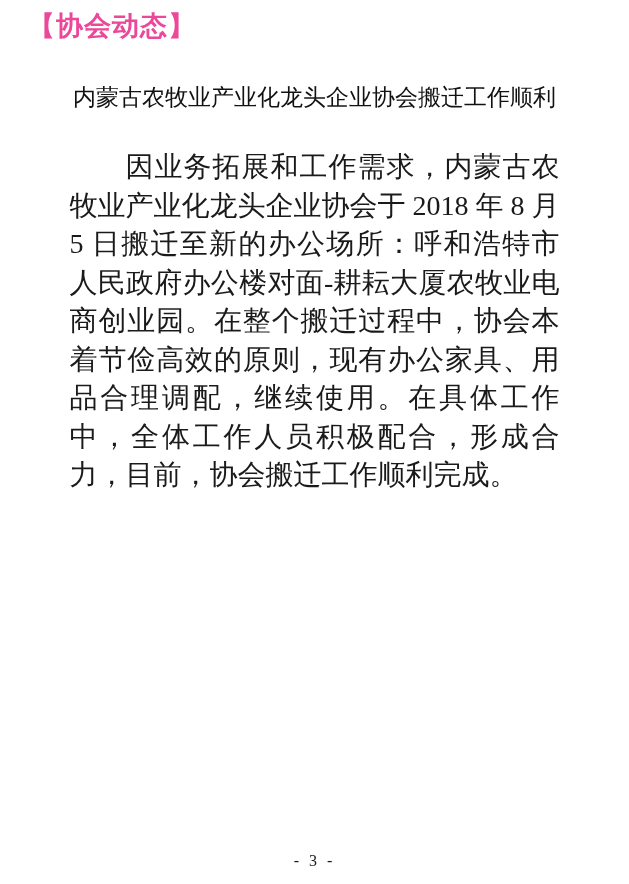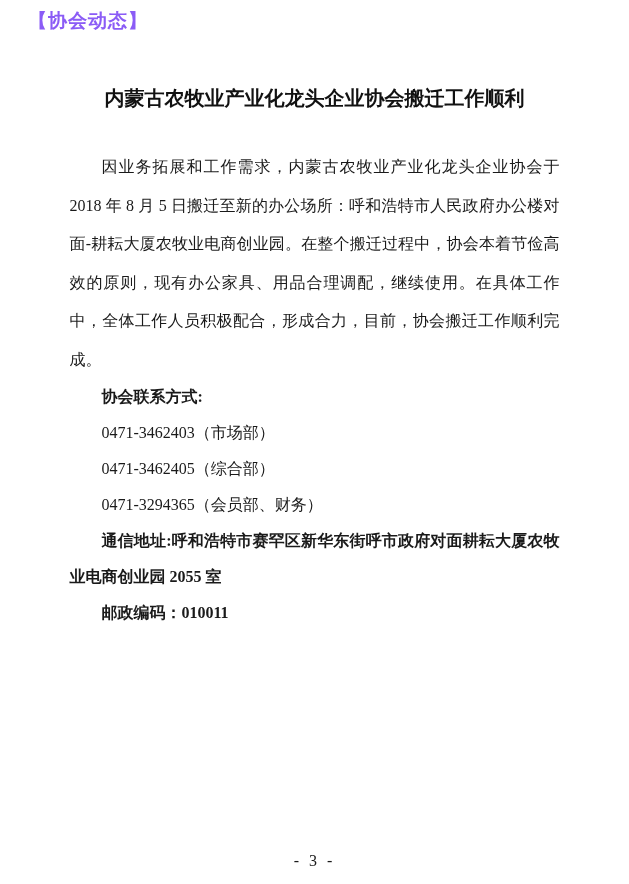--- a/index.html
+++ b/index.html
@@ -13,38 +13,38 @@
     color: #1a1a1a;
     font-family: "Liberation Serif", serif;
     overflow: hidden;
   }
   .section-label {
     position: absolute;
     top: 8px;
     left: 28px;
     font-family: Liberation Serif, serif;
     font-weight: 700;
-    font-size: 19px;
+    font-size: 27px;
     letter-spacing: 1px;
-    color: #8b5cf6;
+    color: #ec4899;
   }
   .doc-title {
     margin: 0 34px;
     padding-top: 78px;
     text-align: center;
-    font-size: 20px;
-    font-weight: 700;
+    font-size: 23px;
+    font-weight: 400;
     line-height: 40px;
     color: #111111;
   }
   .doc-title .title-line { display: block; }
   .content {
     width: 490px;
     margin: 30px auto 11px auto;
-    font-size: 16px;
+    font-size: 28px;
     line-height: 38.5px;
     text-align: justify;
     text-justify: inter-ideograph;
   }
   .para {
     margin: 0;
     text-indent: 2em;
     letter-spacing: 0px;
   }
   .contact-block .para { line-height: 36px; }
@@ -69,31 +69,18 @@
 
   <h1 class="doc-title">
     <span class="title-line">内蒙古农牧业产业化龙头企业协会搬迁工作顺利</span>
   </h1>
 
   <div class="content">
 
     <p class="para">因业务拓展和工作需求，内蒙古农牧业产业化龙头企业协会于 2018 年 8 月 5 日搬迁至新的办公场所：呼和浩特市人民政府办公楼对面-耕耘大厦农牧业电商创业园。在整个搬迁过程中，协会本着节俭高效的原则，现有办公家具、用品合理调配，继续使用。在具体工作中，全体工作人员积极配合，形成合力，目前，协会搬迁工作顺利完成。</p>
 
 
-    <div class="contact-block">
-      <p class="para bold">协会联系方式:</p>
-
-      <p class="para">0471-3462403（市场部）</p>
-
-      <p class="para">0471-3462405（综合部）</p>
-
-      <p class="para">0471-3294365（会员部、财务）</p>
-
-      <p class="para bold">通信地址:呼和浩特市赛罕区新华东街呼市政府对面耕耘大厦农牧业电商创业园 2055 室</p>
-
-      <p class="para bold">邮政编码：010011</p>
-    </div>
 
   </div>
 
   <div class="page-number">- 3 -</div>
 
 </div>
 
 </body></html>

